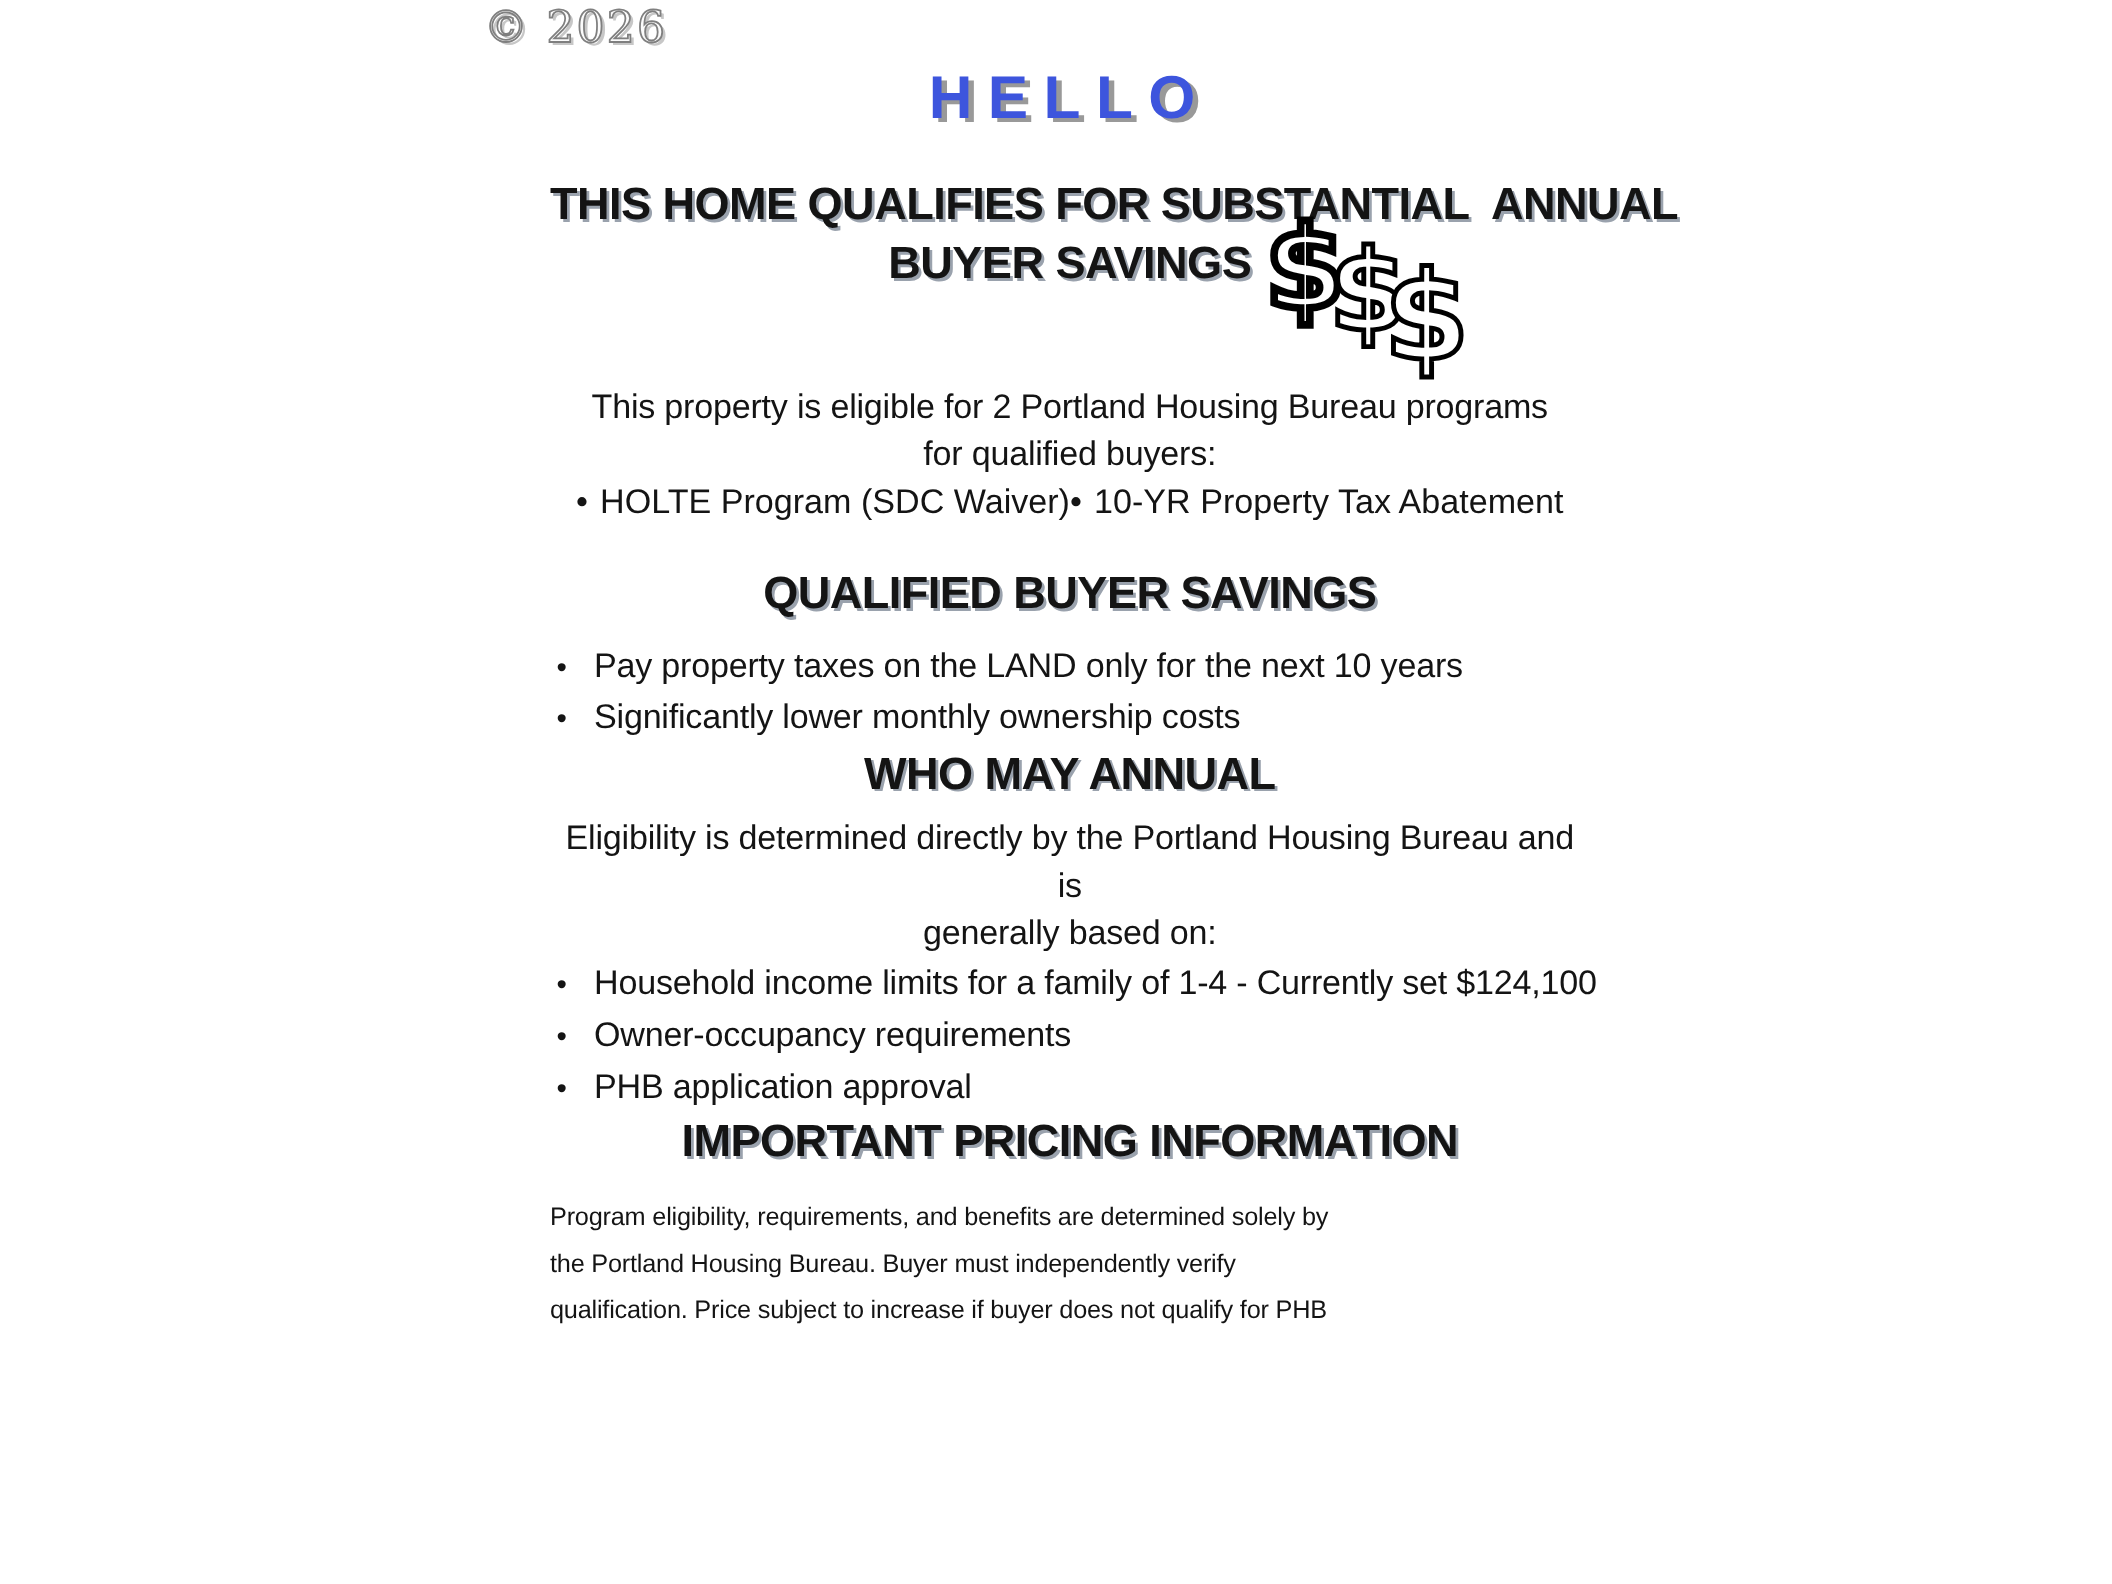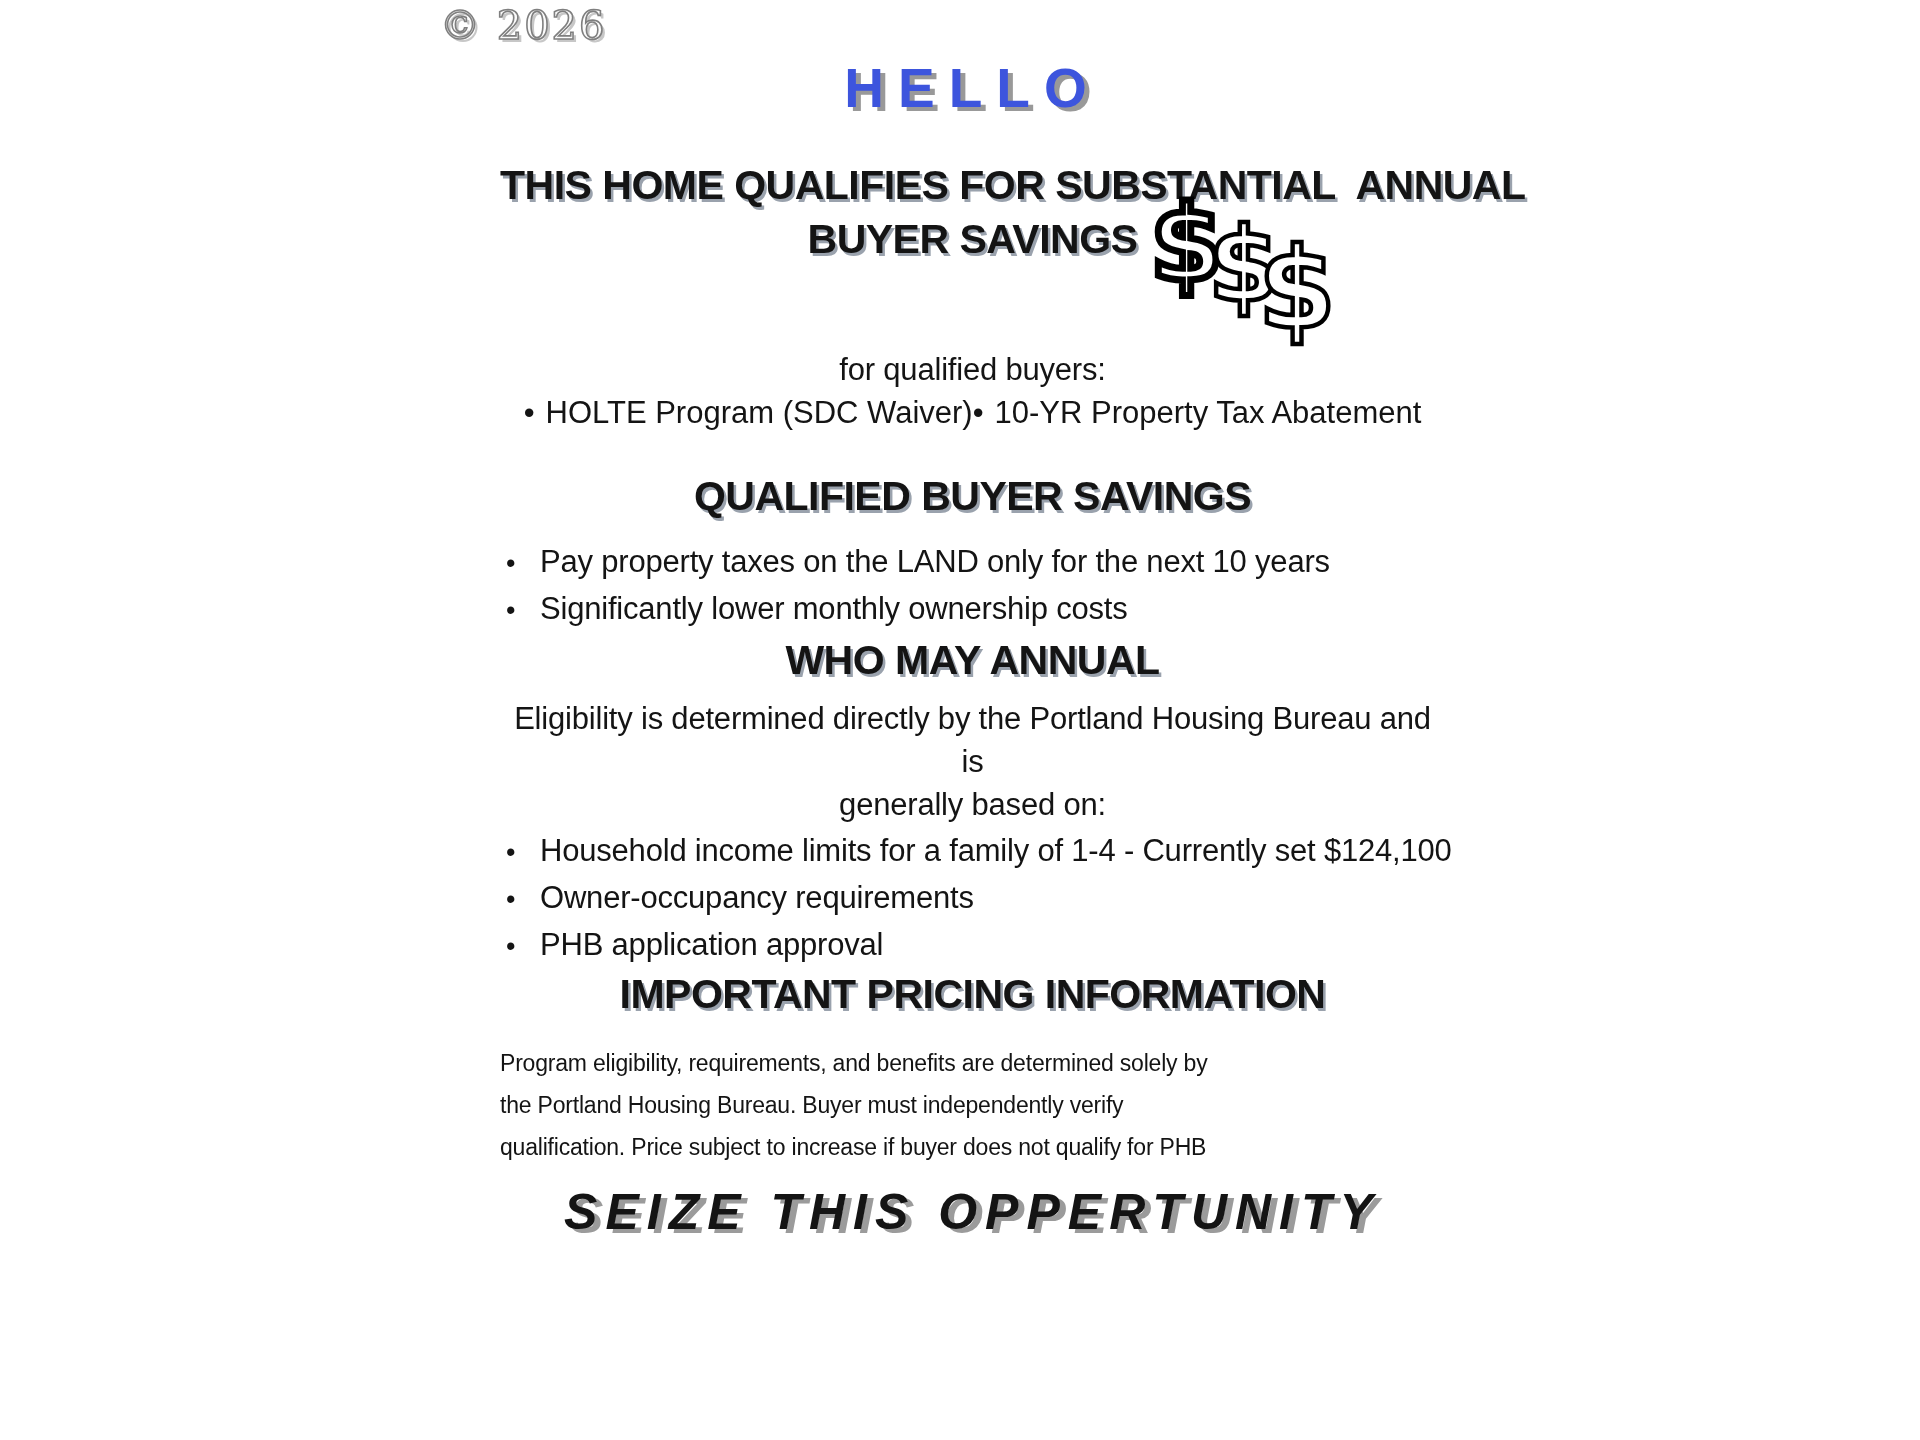--- a/index.html
+++ b/index.html
@@ -104,20 +104,21 @@
   <div class="col">
 
     <div class="hello">HELLO</div>
 
     <div class="headline">
       <div class="ln">THIS HOME QUALIFIES FOR SUBSTANTIAL  ANNUAL</div>
       <div class="ln">BUYER SAVINGS</div>
     </div>
 
     <div class="intro body-txt">
+      <div class="ln">This property is eligible for 2 Portland Housing Bureau programs</div>
       <div class="ln">for qualified buyers:</div>
     </div>
 
     <div class="programs">
       <span class="prog"><span class="b">•</span><span>HOLTE Program (SDC Waiver)</span></span><span class="prog"><span class="b">•</span><span>10-YR Property Tax Abatement</span></span>
     </div>
 
     <div class="h2">QUALIFIED BUYER SAVINGS</div>
 
     <div class="blist">
@@ -139,16 +140,15 @@
     </div>
 
     <div class="h2 pricing">IMPORTANT PRICING INFORMATION</div>
 
     <div class="para">
       <div class="ln">Program eligibility, requirements, and benefits are determined solely by</div>
       <div class="ln">the Portland Housing Bureau. Buyer must independently verify</div>
       <div class="ln">qualification. Price subject to increase if buyer does not qualify for PHB</div>
     </div>
 
-    <div class="cta">SEIZE THIS OPPERTUNITY</div>
 
   </div>
 </div>
 
 </body></html>

